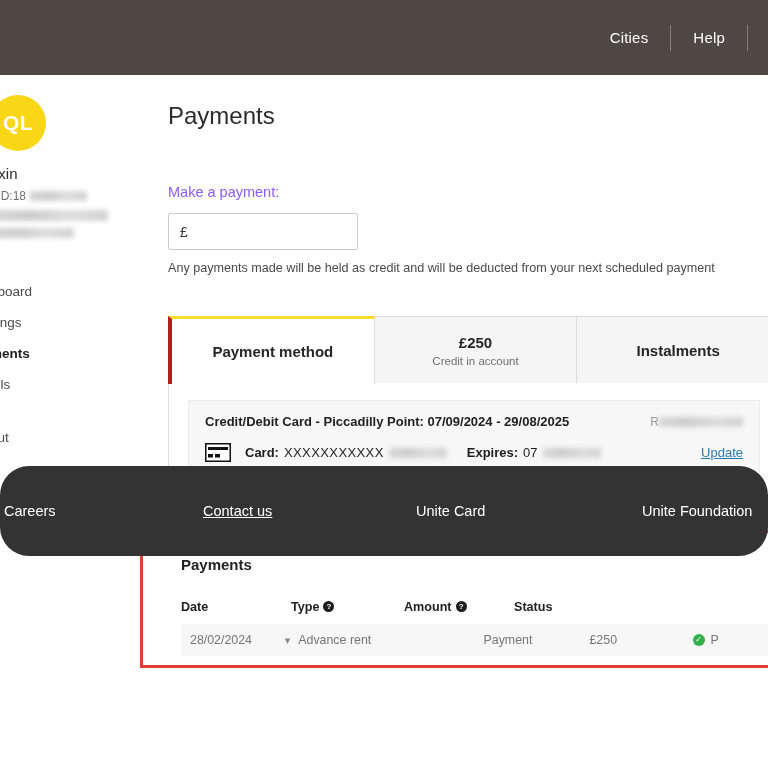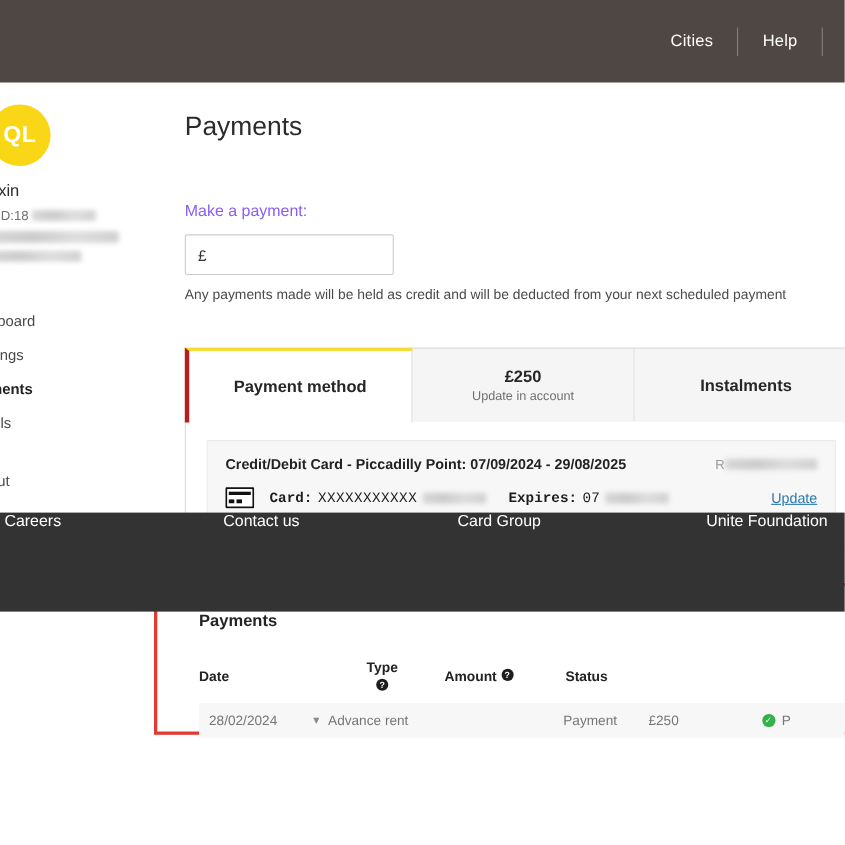--- a/index.html
+++ b/index.html
@@ -94,21 +94,21 @@
     border: 1px solid #dcdcdc; border-top: none; background: #fff;
     padding: 17px 19px 19px 19px; position: relative; top: -1px;
   }
   .cardbox { background: #f7f7f7; border: 1px solid #ececec; padding: 13px 16px 14px 16px; text-align: center; }
   .cardbox-head { display: flex; align-items: baseline; }
   .cardbox-title { font-size: 13px; color: #222; font-weight: 700; }
   .cardbox-ref { margin-left: auto; display: flex; align-items: center; }
   .cardbox-ref .pre { font-size: 12px; color: #999; }
   .cardbox-row { display: flex; align-items: center; margin-top: 14px; }
   .card-icon { width: 26px; height: 19px; flex: 0 0 auto; margin-right: 14px; }
-  .kv { font-size: 13px; color: #1d1d1d; display: flex; align-items: center; gap: 5px; font-family: Liberation Mono, monospace; }
+  .kv { font-size: 13px; color: #1d1d1d; display: flex; align-items: center; gap: 5px; }
   .kv b { font-weight: 700; }
   .kv .mono { letter-spacing: .4px; }
   .kv.second { margin-left: 20px; }
   .update-link {
     margin-left: auto; font-size: 13px; color: #2a7ab0;
     text-decoration: underline; cursor: pointer;
   }
 
   
   .annot {
@@ -116,46 +116,46 @@
     border: 3px solid #e23b34; background: #ffffff;
   }
   .ptable { padding: 23px 0 0 38px; }
   .ptable-title { font-size: 15px; font-weight: 700; color: #232323; }
   .ptable-head { display: flex; margin-top: 27px; }
   .ptable-head > div { font-size: 12.6px; font-weight: 700; color: #232323; display: flex; align-items: center; gap: 4px; }
   .ptable-row { display: flex; align-items: center; background: #f7f7f7; height: 32px; margin-top: 10px; }
   .ptable-row > div { font-size: 12.4px; color: #767676; display: flex; align-items: center; }
   .c-date { width: 110px; }
   .c-desc { width: 212px; }
-  .c-type { width: 113px; flex-direction: column; }
+  .c-type { width: 113px; }
   .c-amt  { width: 110px; }
   .c-stat { width: 90px; gap: 6px; }
   .ptable-row .c-date { padding-left: 9px; }
   .help-icon {
     width: 11px; height: 11px; border-radius: 50%; background: #1d1d1d;
     color: #fff; font-size: 8px; font-weight: 700; line-height: 11px;
     text-align: center; flex: 0 0 auto; position: relative; top: -1px;
   }
   .chev { margin-right: 8px; color: #8a8a8a; font-size: 11px; line-height: 1; }
   .status-dot {
     width: 12px; height: 12px; border-radius: 50%; background: #33b24a;
     color: #fff; font-size: 8px; line-height: 12px; text-align: center; flex: 0 0 auto;
   }
 
   
   .footer {
     position: absolute; left: 0; bottom: 0; width: 768px; height: 90px;
-    background: #333333; display: flex; align-items: flex-start;
+    background: #333333; display: flex; align-items: center; border-radius: 29px;
   }
   .footer-inner { display: flex; width: 100%; padding-left: 0; }
   .footer-link {
     color: #ffffff; font-size: 14.5px; text-decoration: none; white-space: nowrap;
   }
   .f1 { margin-left: 4px; width: 199px; }
-  .f2 { width: 213px; }
+  .f2 { width: 213px; text-decoration: underline; }
   .f3 { width: 226px; }
 </style>
 </head>
 <body>
 
 <div id="app">
 
   <div class="topnav">
     <div class="topnav-links">
       <a class="topnav-link">Cities</a>
@@ -201,21 +201,21 @@
 
     <div class="pay-note">Any payments made will be held as credit and will be deducted from your next scheduled payment</div>
 
     <div class="tabcard">
       <div class="tabs">
         <div class="tab active">
           <div class="tab-label">Payment method</div>
         </div>
         <div class="tab">
           <div class="tab-label">£250</div>
-          <div class="tab-sub">Update in account</div>
+          <div class="tab-sub">Credit in account</div>
         </div>
         <div class="tab">
           <div class="tab-label">Instalments</div>
         </div>
       </div>
 
       <div class="tabbody">
         <div class="cardbox">
           <div class="cardbox-head">
             <div class="cardbox-title">
@@ -286,18 +286,18 @@
           <span>P</span>
         </div>
       </div>
     </div>
   </div>
 
   <div class="footer">
     <div class="footer-inner">
       <a class="footer-link f1">Careers</a>
       <a class="footer-link f2">Contact us</a>
-      <a class="footer-link f3">Card Group</a>
+      <a class="footer-link f3">Unite Card</a>
       <a class="footer-link">Unite Foundation</a>
     </div>
   </div>
 
 </div>
 
 </body></html>

